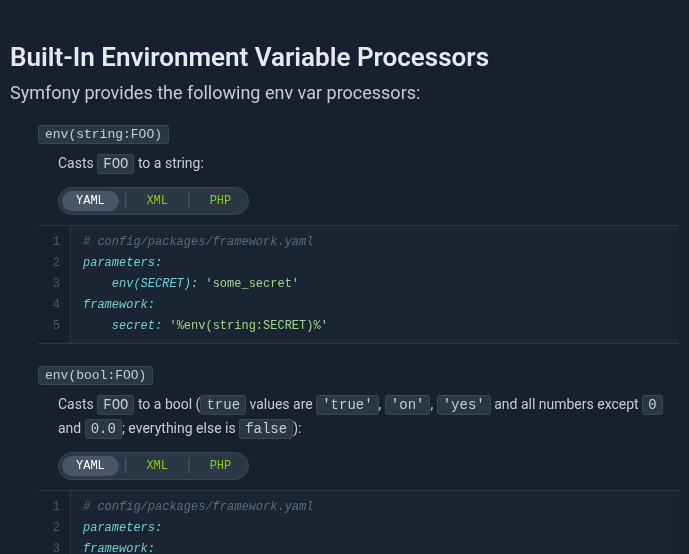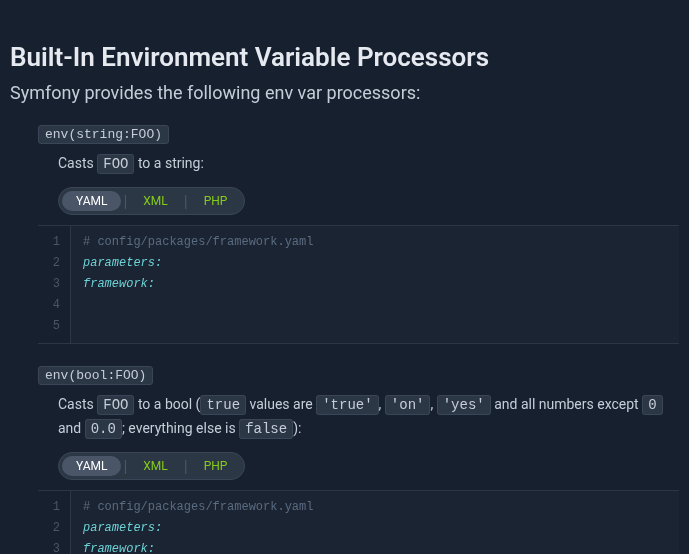--- a/index.html
+++ b/index.html
@@ -57,20 +57,21 @@
     .tabs {
       display: flex;
       align-items: center;
       margin-left: 20px;
       margin-bottom: 10px;
       background: #2c3745;
       border: 1px solid #3a4557;
       border-radius: 16px;
       padding: 3px;
       width: fit-content;
+      font-family: Liberation Mono, monospace;
     }
     .tab {
       font-size: 12px;
       padding: 3px 14px;
       border-radius: 12px;
       color: #84cc16;
       cursor: pointer;
     }
     .tab.active {
       background: #4a5568;
@@ -97,21 +98,21 @@
       color: #4a5568;
       border-right: 1px solid #2c3745;
       user-select: none;
     }
     .line-nums div { min-width: 16px; }
     .code-content {
       padding: 6px 12px;
       flex: 1;
     }
     .code-content div { white-space: pre; }
-    .c-comment { color: #5b6b80; }
+    .c-comment { color: #5b6b80; font-style: italic; }
     .c-key { color: #6dd3d8; font-style: italic; }
     .c-str { color: #9fd88a; }
   </style>
 </head>
 <body>
 
 <h2>Built-In Environment Variable Processors</h2>
 <p class="intro">Symfony provides the following env var processors:</p>
 
 <div id="processors">
@@ -125,21 +126,23 @@
         <div class="line-nums">
           <div>1</div>
           <div>2</div>
           <div>3</div>
           <div>4</div>
           <div>5</div>
         </div>
         <div class="code-content">
           <div><span class="c-comment"># config/packages/framework.yaml</span></div>
           <div><span class="c-key">parameters:</span></div>
+          <div>    <span class="c-key">env(SECRET):</span> <span class="c-str">'some_secret'</span></div>
           <div><span class="c-key">framework:</span></div>
+          <div>    <span class="c-key">secret:</span> <span class="c-str">'%env(string:SECRET)%'</span></div>
         </div>
       </div></div>
     <div class="processor"><div class="term">env(bool:FOO)</div><div class="desc">Casts <code class="inline">FOO</code> to a bool (<code class="inline">true</code> values are <code class="inline">'true'</code>, <code class="inline">'on'</code>, <code class="inline">'yes'</code> and all numbers except <code class="inline">0</code> and <code class="inline">0.0</code>; everything else is <code class="inline">false</code>):</div><div class="tabs">
         <span class="tab active">YAML</span>
         <span class="tab-sep">|</span>
         <span class="tab">XML</span>
         <span class="tab-sep">|</span>
         <span class="tab">PHP</span>
       </div><div class="code-block">
         <div class="line-nums">

